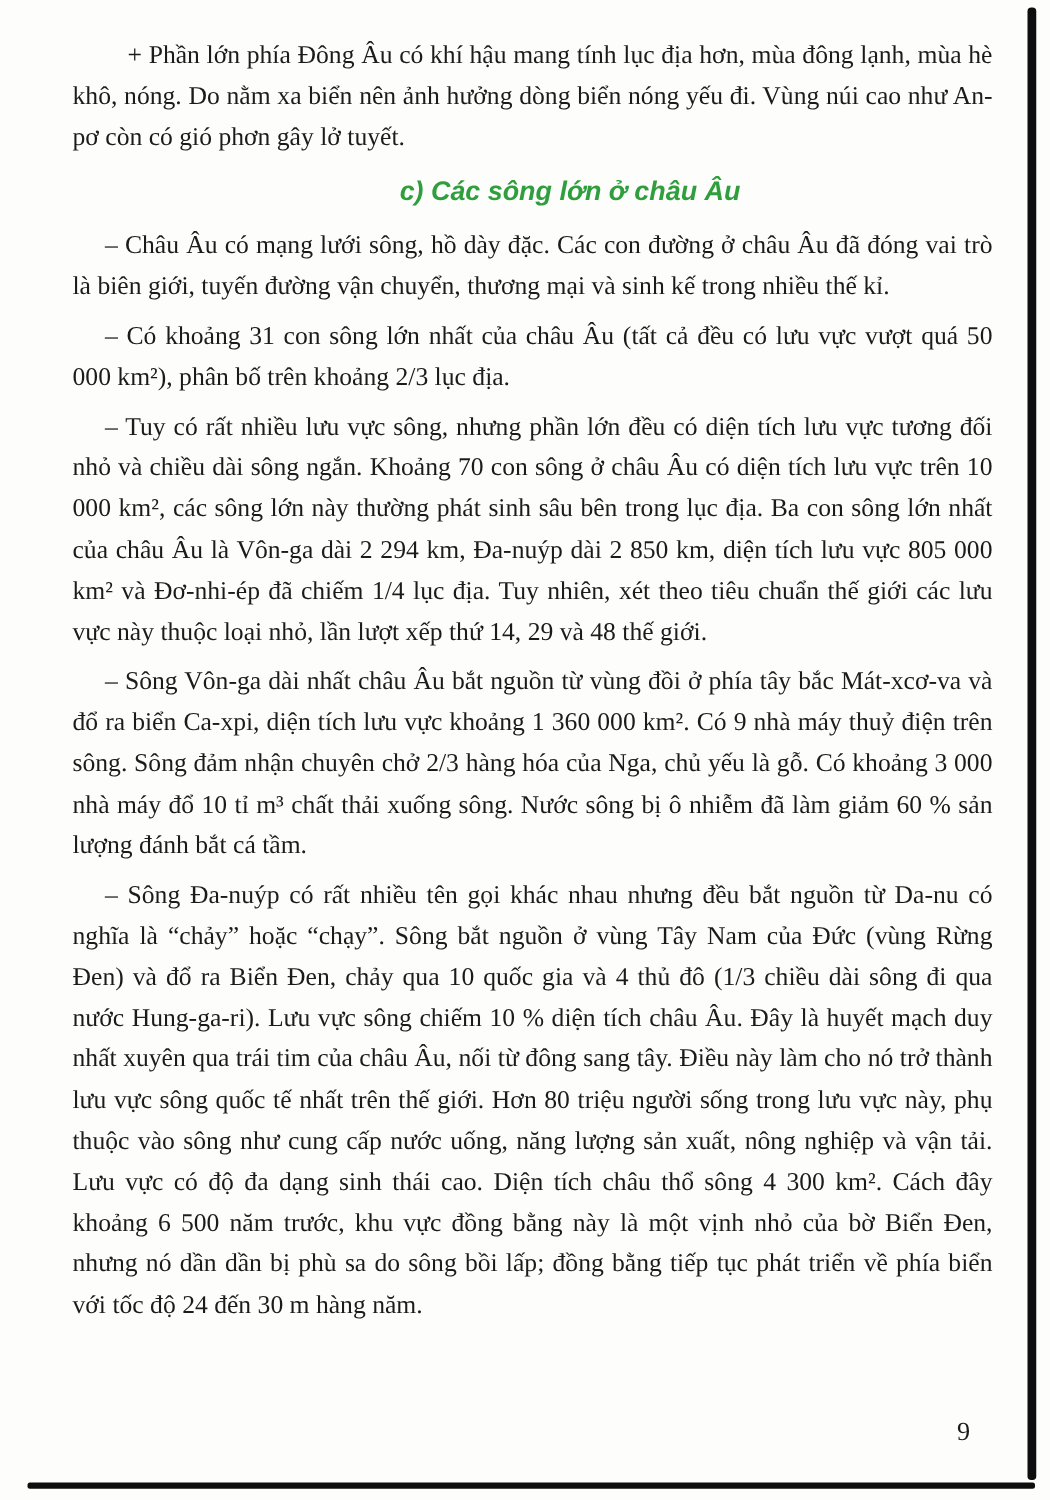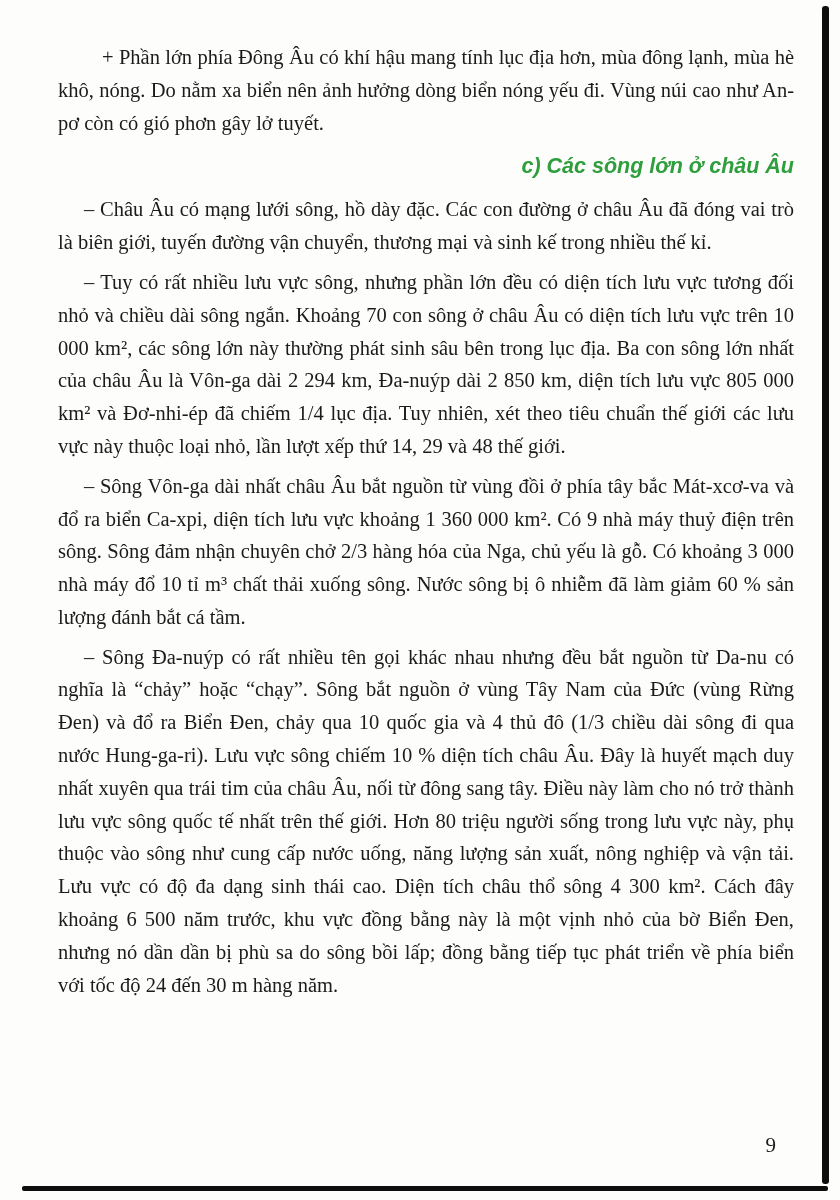--- a/index.html
+++ b/index.html
@@ -13,40 +13,40 @@
     font-family: "Liberation Serif", "DejaVu Serif", serif;
   }
   .page {
     position: absolute;
     inset: 0;
     background: #fdfdfb;
   }
   .content {
     position: absolute;
     left: 58px;
-    top: 41px;
+    top: 28px;
     width: 736px;
     color: #1b1b1b;
   }
   .content p {
     font-size: 20.5px;
     line-height: 1.6;
     text-align: justify;
     margin: 0 0 7px 0;
   }
   .content p.plus { text-indent: 44px; }
   .content p.dash { text-indent: 26px; }
   .content p.heading {
     font-family: "Liberation Sans", "DejaVu Sans", sans-serif;
     font-style: italic;
     font-weight: bold;
     color: #2f9e3d;
     font-size: 21.5px;
     line-height: 1.3;
-    text-align: right;
+    text-align: center;
     text-indent: 60px;
     margin: 14px 0 12px 0;
   }
   .page-number {
     position: absolute;
     right: 64px;
     bottom: 42px;
     font-size: 21px;
     color: #1b1b1b;
     font-family: "Liberation Serif", "DejaVu Serif", serif;
@@ -71,20 +71,21 @@
   }
 </style>
 </head>
 <body>
 
 <div class="page">
   <div class="content">
       <p class="plus">+ Phần lớn phía Đông Âu có khí hậu mang tính lục địa hơn, mùa đông lạnh, mùa hè khô, nóng. Do nằm xa biển nên ảnh hưởng dòng biển nóng yếu đi. Vùng núi cao như An-pơ còn có gió phơn gây lở tuyết.</p>
       <p class="heading">c) Các sông lớn ở châu Âu</p>
       <p class="dash">– Châu Âu có mạng lưới sông, hồ dày đặc. Các con đường ở châu Âu đã đóng vai trò là biên giới, tuyến đường vận chuyển, thương mại và sinh kế trong nhiều thế kỉ.</p>
+      <p class="dash">– Có khoảng 31 con sông lớn nhất của châu Âu (tất cả đều có lưu vực vượt quá 50 000 km²), phân bố trên khoảng 2/3 lục địa.</p>
       <p class="dash">– Tuy có rất nhiều lưu vực sông, nhưng phần lớn đều có diện tích lưu vực tương đối nhỏ và chiều dài sông ngắn. Khoảng 70 con sông ở châu Âu có diện tích lưu vực trên 10 000 km², các sông lớn này thường phát sinh sâu bên trong lục địa. Ba con sông lớn nhất của châu Âu là Vôn-ga dài 2 294 km, Đa-nuýp dài 2 850 km, diện tích lưu vực 805 000 km² và Đơ-nhi-ép đã chiếm 1/4 lục địa. Tuy nhiên, xét theo tiêu chuẩn thế giới các lưu vực này thuộc loại nhỏ, lần lượt xếp thứ 14, 29 và 48 thế giới.</p>
       <p class="dash">– Sông Vôn-ga dài nhất châu Âu bắt nguồn từ vùng đồi ở phía tây bắc Mát-xcơ-va và đổ ra biển Ca-xpi, diện tích lưu vực khoảng 1 360 000 km². Có 9 nhà máy thuỷ điện trên sông. Sông đảm nhận chuyên chở 2/3 hàng hóa của Nga, chủ yếu là gỗ. Có khoảng 3 000 nhà máy đổ 10 tỉ m³ chất thải xuống sông. Nước sông bị ô nhiễm đã làm giảm 60 % sản lượng đánh bắt cá tầm.</p>
       <p class="dash">– Sông Đa-nuýp có rất nhiều tên gọi khác nhau nhưng đều bắt nguồn từ Da-nu có nghĩa là “chảy” hoặc “chạy”. Sông bắt nguồn ở vùng Tây Nam của Đức (vùng Rừng Đen) và đổ ra Biển Đen, chảy qua 10 quốc gia và 4 thủ đô (1/3 chiều dài sông đi qua nước Hung-ga-ri). Lưu vực sông chiếm 10 % diện tích châu Âu. Đây là huyết mạch duy nhất xuyên qua trái tim của châu Âu, nối từ đông sang tây. Điều này làm cho nó trở thành lưu vực sông quốc tế nhất trên thế giới. Hơn 80 triệu người sống trong lưu vực này, phụ thuộc vào sông như cung cấp nước uống, năng lượng sản xuất, nông nghiệp và vận tải. Lưu vực có độ đa dạng sinh thái cao. Diện tích châu thổ sông 4 300 km². Cách đây khoảng 6 500 năm trước, khu vực đồng bằng này là một vịnh nhỏ của bờ Biển Đen, nhưng nó dần dần bị phù sa do sông bồi lấp; đồng bằng tiếp tục phát triển về phía biển với tốc độ 24 đến 30 m hàng năm.</p>
     </div>
   <div class="page-number">9</div>
   <div class="scan-edge-right"></div>
   <div class="scan-edge-bottom"></div>
 </div>
 
 </body></html>

